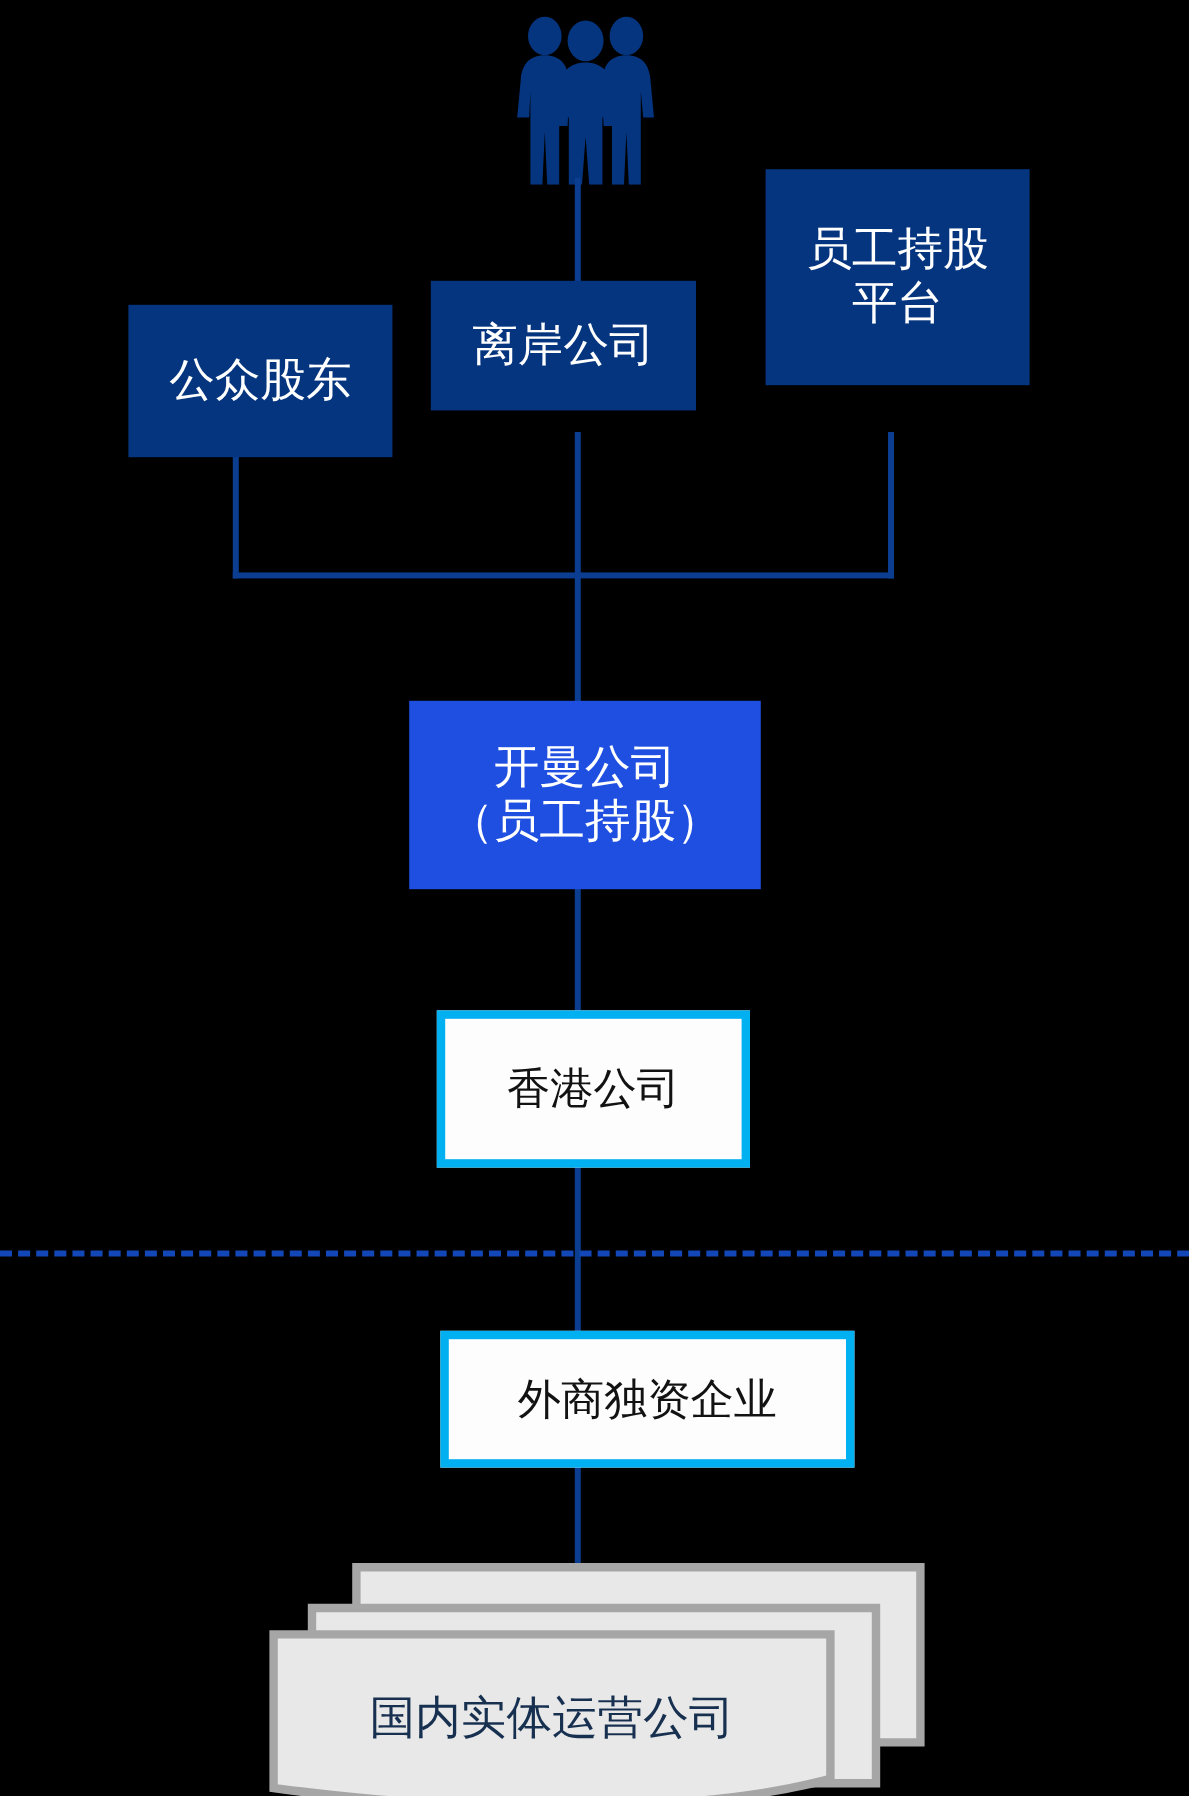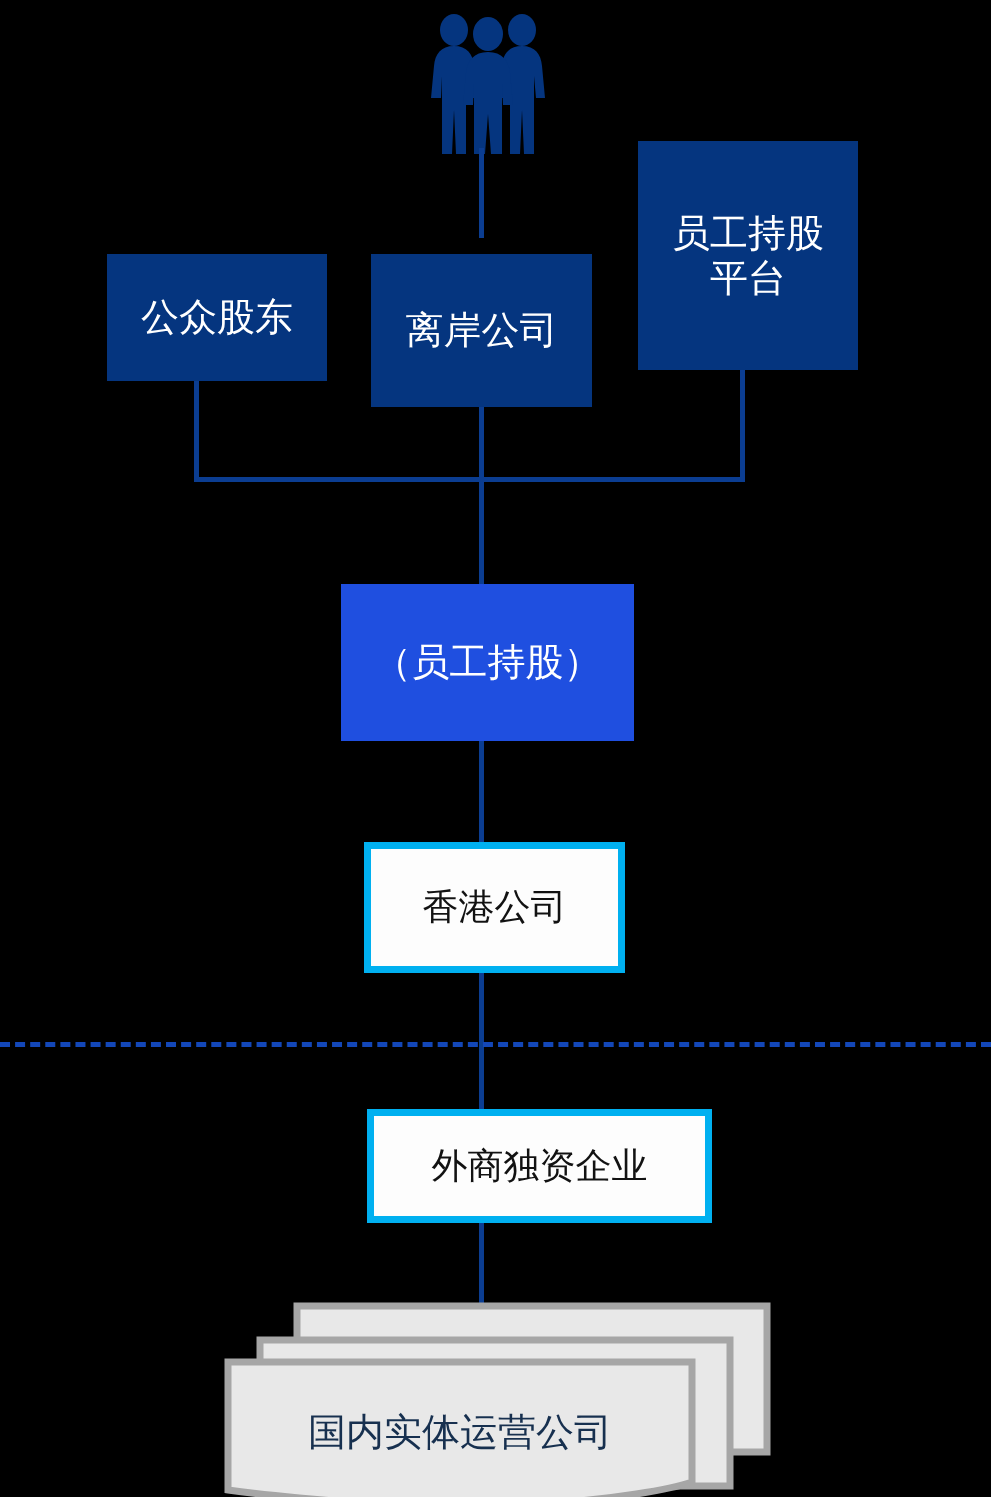--- a/index.html
+++ b/index.html
@@ -130,30 +130,31 @@
   <div class="conn conn-v" style="left:479px; top:968px; height:146px;"></div>
 
   <div class="conn conn-v" style="left:479px; top:1218px; height:112px;"></div>
 
   <div class="dashed-divider" style="top:1042px;"></div>
 
   <div class="node node-navy" style="left:107px; top:234px; width:220px; height:127px;margin-top:20px;">
     <span>公众股东</span>
   </div>
 
-  <div class="node node-navy" style="left:371px; top:234px; width:221px; height:153px;margin-top:20px;">
+  <div class="node node-navy" style="left:359px; top:234px; width:221px; height:108px;">
     <span>离岸公司</span>
   </div>
 
-  <div class="node node-navy" style="left:638px; top:141px; width:220px; height:229px; flex-direction:column;">
+  <div class="node node-navy" style="left:638px; top:141px; width:220px; height:180px; flex-direction:column;">
     <span>员工持股</span>
     <span>平台</span>
   </div>
 
   <div class="node node-bright" style="left:341px; top:584px; width:293px; height:157px; flex-direction:column;">
+    <span>开曼公司</span>
     <span>（员工持股）</span>
   </div>
 
   <div class="node node-outline" style="left:364px; top:842px; width:261px; height:131px;text-align:right;">
     <span>香港公司</span>
   </div>
 
   <div class="node node-outline" style="left:331px; top:1109px; width:345px; height:114px;margin-left:36px;">
     <span>外商独资企业</span>
   </div>

